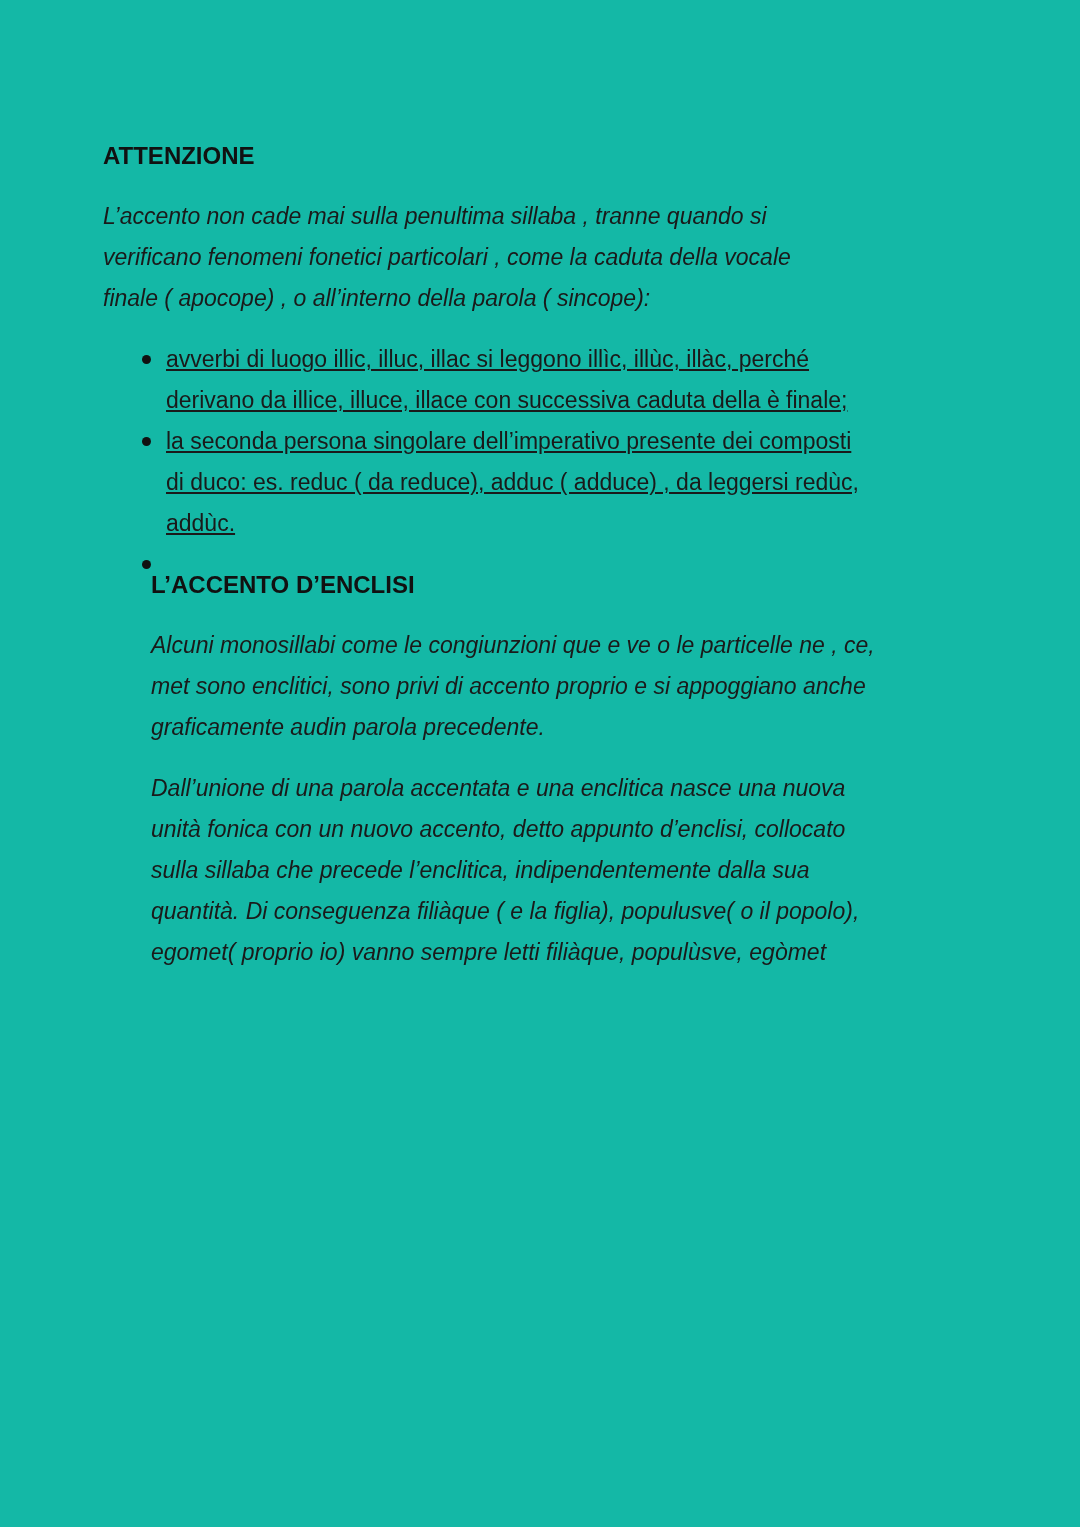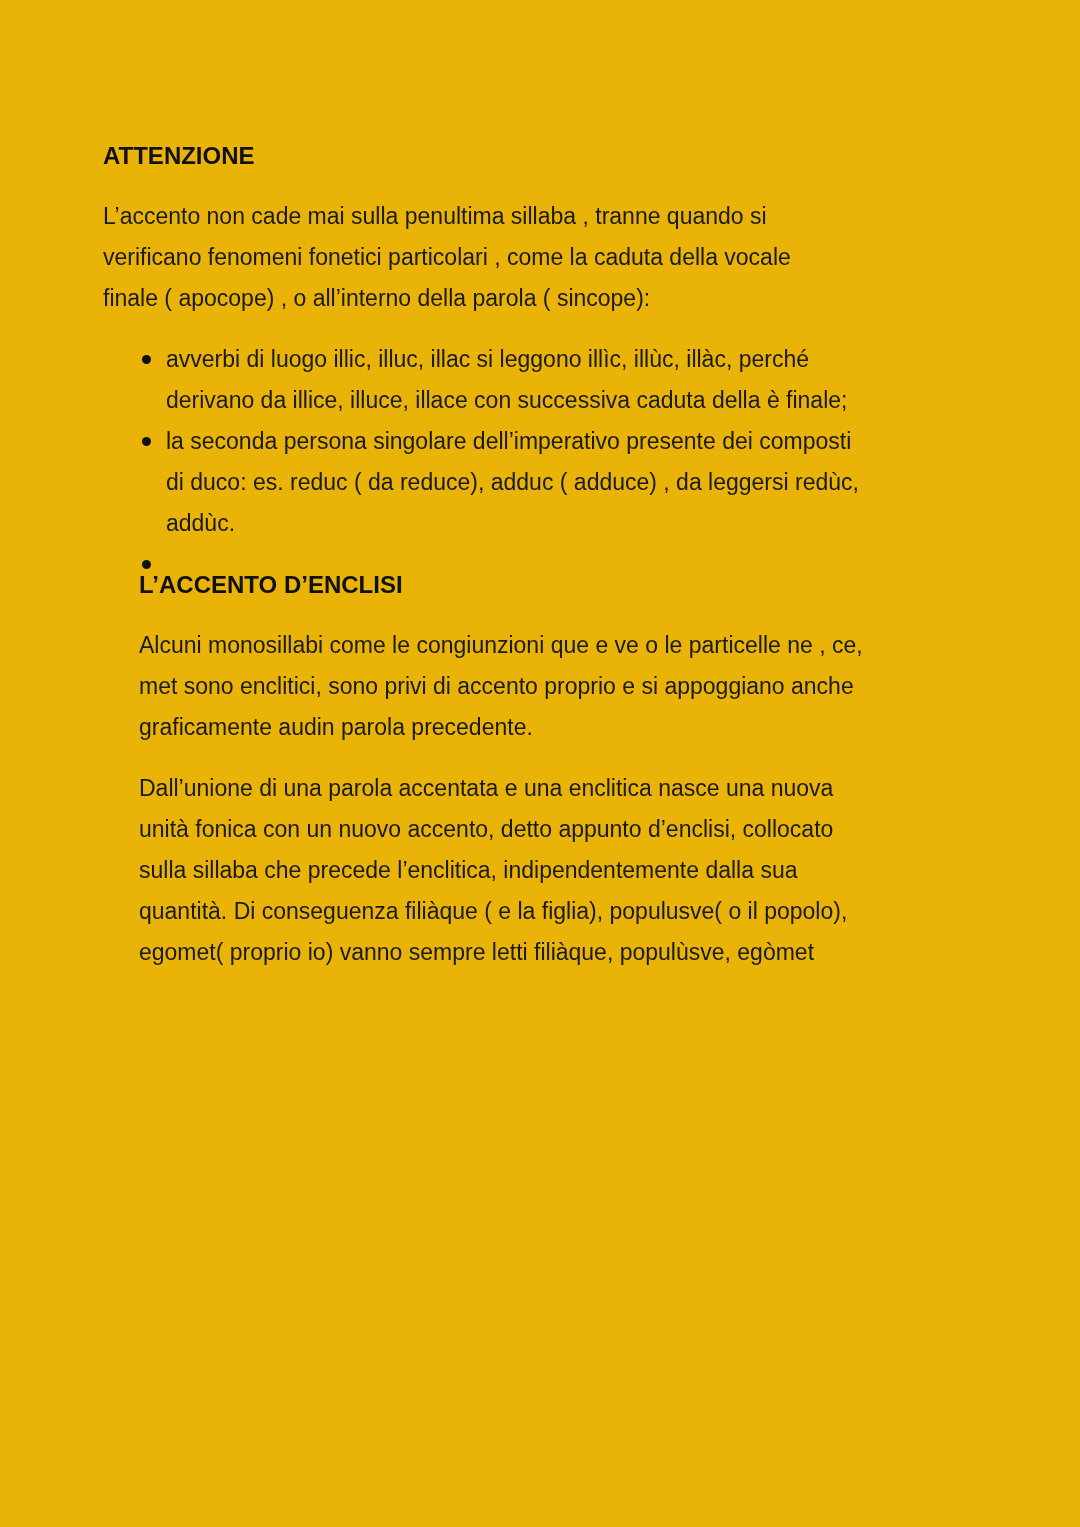--- a/index.html
+++ b/index.html
@@ -4,63 +4,65 @@
 <style>
   html, body {
     margin: 0;
     padding: 0;
     background: #ffffff;
   }
   .page {
     position: relative;
     width: 1080px;
     height: 1527px;
-    background: #eab308;
+    background: #14b8a6;
     box-sizing: border-box;
     padding: 135px 100px 0 103px;
     font-family: "Liberation Sans", "DejaVu Sans", sans-serif;
     font-size: 23px;
     line-height: 41px;
     color: #1a1a1a;
     overflow: hidden;
   }
   .section-heading {
     font-size: 24px;
     font-weight: 700;
     line-height: 41px;
     margin: 0 0 20px 0;
     color: #111111;
   }
   .para {
     margin: 0 0 20px 0;
     white-space: pre-line;
+    font-style: italic;
   }
   ul.bullet-list {
     list-style: none;
     margin: 0 0 20px 0;
     padding: 0;
+    text-decoration: underline;
   }
   ul.bullet-list li {
     position: relative;
     padding-left: 63px;
   }
   .bullet-dot {
     position: absolute;
     left: 39px;
     top: 16px;
     width: 9px;
     height: 9px;
     border-radius: 50%;
     background: #111111;
   }
   .li-text {
     white-space: pre-line;
   }
   .section-2 {
-    margin-left: 36px;
+    margin-left: 48px;
   }
 </style>
 </head>
 <body>
 
 <div class="page">
 
   <div class="section-1">
     <h1 class="section-heading">ATTENZIONE</h1>
 

